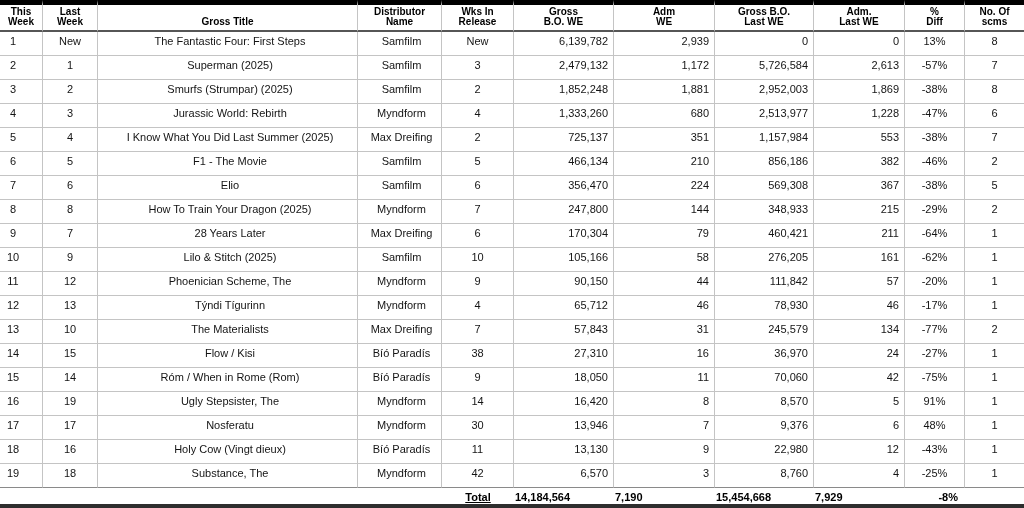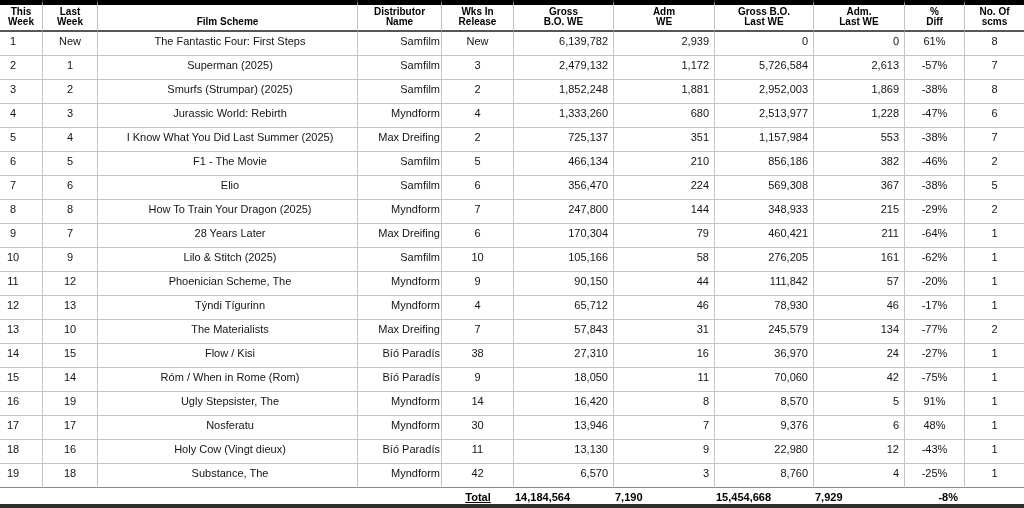--- a/index.html
+++ b/index.html
@@ -43,21 +43,21 @@
     vertical-align:top;
     padding:3px 1px 0 1px;
     white-space:nowrap;overflow:hidden;
   }
   tbody td:last-child{border-right:none;}
   tbody tr:last-child td{border-bottom:1px solid var(--c-totalrule);}
   
   td.c-week{text-align:center;padding-right:17px;}
   td.c-center{text-align:center;}
   td.c-title{text-align:center;padding-left:6px;}
-  td.c-dist{text-align:right;padding-left:5px;}
+  td.c-dist{text-align:center;padding-left:5px;}
   td.c-num{text-align:right;padding-right:5px;}
   tfoot tr{height:16px;}
   tfoot td{
     border:none;font-weight:bold;font-size:11px;line-height:12px;
     vertical-align:middle;padding:2px 1px 1px 1px;color:#000;
     white-space:nowrap;
   }
   tfoot td.t-label{text-align:center;text-decoration:underline;}
   tfoot td.t-num{text-align:left;padding-right:5px;}
   tfoot td.t-pct{text-align:right;padding-right:7px;}
@@ -82,21 +82,21 @@
       <col style="width:91px">
     <col style="width:60px">
       <col style="width:59px">
   </colgroup>
   <thead>
     <tr>
       <th>This
 Week</th>
       <th>Last
 Week</th>
-      <th>Film Scheme</th>
+      <th>Gross Title</th>
       <th>Distributor Name</th>
       <th>Wks In
 Release</th>
       <th>Gross
 B.O. WE</th>
       <th>Adm
 WE</th>
       <th>Gross B.O.
 Last WE</th>
       <th>Adm.
@@ -110,21 +110,21 @@
       <tr>
     <td class="c-week">1</td>
     <td class="c-center">New</td>
     <td class="c-title">The Fantastic Four: First Steps</td>
     <td class="c-dist">Samfilm</td>
     <td class="c-center">New</td>
     <td class="c-num">6,139,782</td>
     <td class="c-num">2,939</td>
     <td class="c-num">0</td>
     <td class="c-num">0</td>
-    <td class="c-center">61%</td>
+    <td class="c-center">13%</td>
     <td class="c-center">8</td>
   </tr>
       <tr>
     <td class="c-week">2</td>
     <td class="c-center">1</td>
     <td class="c-title">Superman (2025)</td>
     <td class="c-dist">Samfilm</td>
     <td class="c-center">3</td>
     <td class="c-num">2,479,132</td>
     <td class="c-num">1,172</td>

